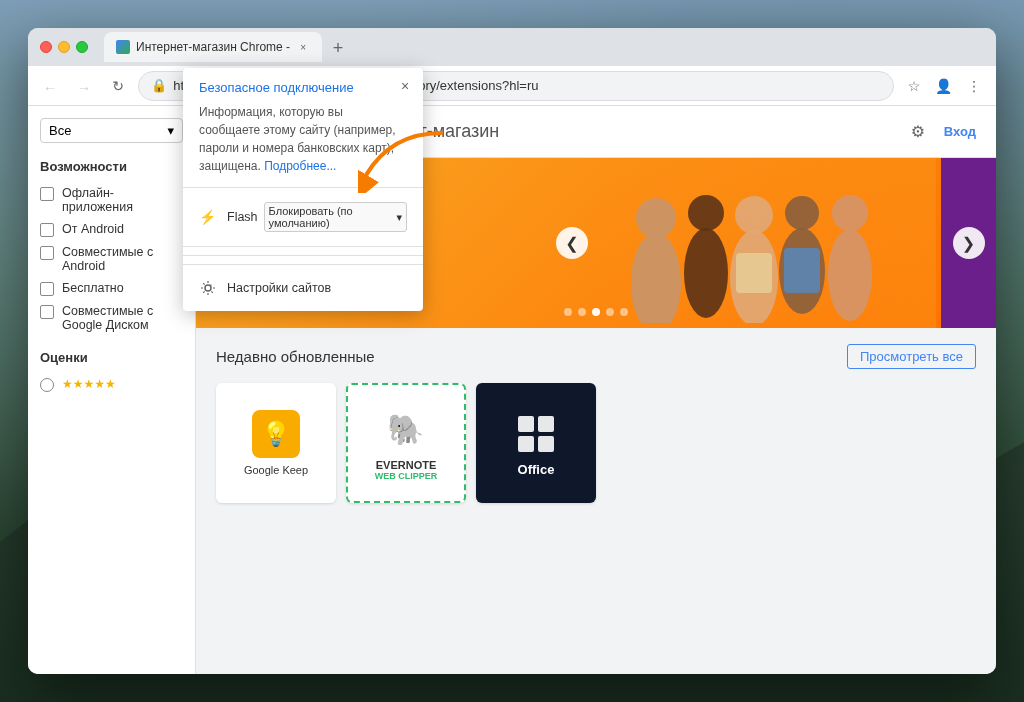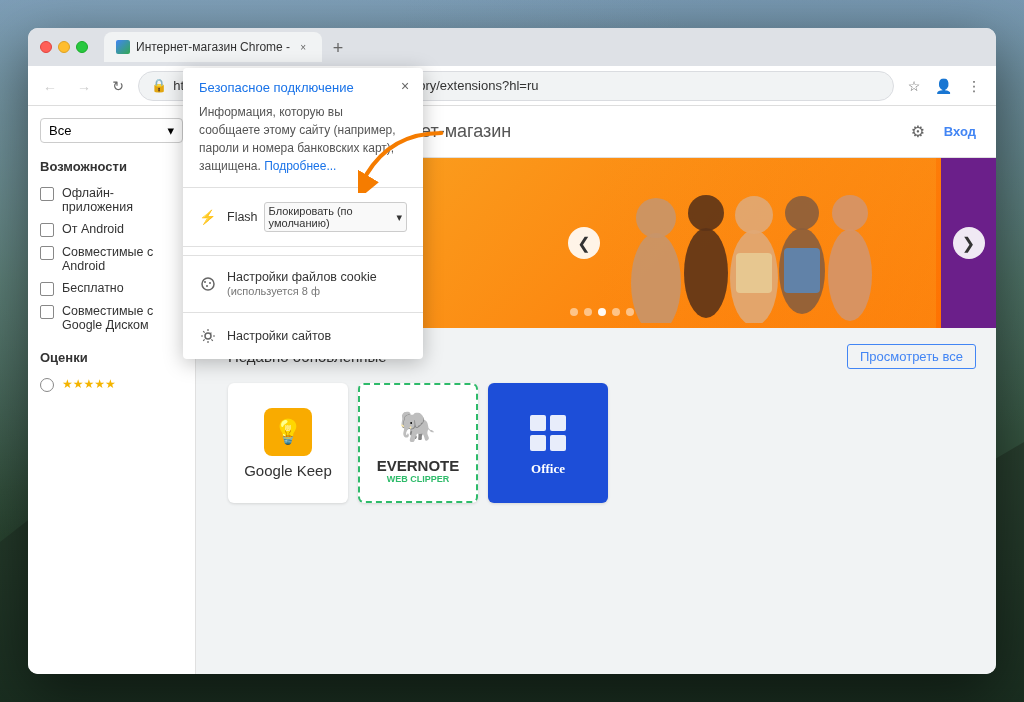--- a/index.html
+++ b/index.html
@@ -182,21 +182,20 @@
     .toolbar-actions {
       display: flex;
       gap: 2px;
     }
 
     
     .browser-content {
       display: flex;
       flex: 1;
       overflow: hidden;
-      gap: 12px;
     }
 
     
     .sidebar {
       width: 168px;
       background: #fff;
       border-right: 1px solid #e0e0e0;
       padding: 12px 0;
       flex-shrink: 0;
       overflow-y: auto;
@@ -416,22 +415,21 @@
     }
 
     .ext-google-keep {
       background: #fff;
     }
     .ext-evernote {
       background: #fff;
       border: 2px dashed #2ebb6a;
     }
     .ext-office {
-      background: #1d4ed8;
-      font-family: Liberation Serif, serif;
+      background: #0f172a;
     }
 
     .ext-icon-keep {
       width: 48px;
       height: 48px;
       background: #f9ab00;
       border-radius: 8px;
       display: flex;
       align-items: center;
       justify-content: center;
@@ -455,21 +453,21 @@
       height: 48px;
       display: flex;
       align-items: center;
       justify-content: center;
       font-size: 28px;
       color: white;
       margin-bottom: 4px;
     }
 
     .ext-label {
-      font-size: 15px;
+      font-size: 11px;
       color: #333;
       text-align: right;
       font-weight: 500;
     }
     .ext-label-office {
       font-size: 13px;
       color: white;
       font-weight: 600;
     }
     .ext-label-sub {
@@ -780,34 +778,20 @@
           <span>▾</span>
         </div>
       </div>
     </div>
 
     <div class="popup-divider"></div>
 
 
     <div class="popup-divider"></div>
 
-    <div class="popup-row">
-      <div class="popup-icon">
-        <svg width="16" height="16" viewBox="0 0 16 16">
-          <circle cx="8" cy="8" r="6" fill="none" stroke="#666" stroke-width="1.5"></circle>
-          <circle cx="5" cy="6" r="1" fill="#666"></circle>
-          <circle cx="10" cy="7" r="1" fill="#666"></circle>
-          <circle cx="7" cy="10" r="1" fill="#666"></circle>
-        </svg>
-      </div>
-      <div>
-        <span class="popup-row-label">Настройки файлов cookie</span>
-        <span class="popup-row-sublabel">(используется 8 ф</span>
-      </div>
-    </div>
 
     <div class="popup-divider"></div>
 
     <div class="popup-row">
       <div class="popup-icon">
         <svg width="16" height="16" viewBox="0 0 16 16">
           <circle cx="8" cy="8" r="3" fill="none" stroke="#666" stroke-width="1.5"></circle>
           <path d="M8 1v2M8 13v2M1 8h2M13 8h2M3.2 3.2l1.4 1.4M11.4 11.4l1.4 1.4M11.4 4.6l-1.4 1.4M4.6 11.4l-1.4 1.4" stroke="#666" stroke-width="1.2"></path>
         </svg>
       </div>

